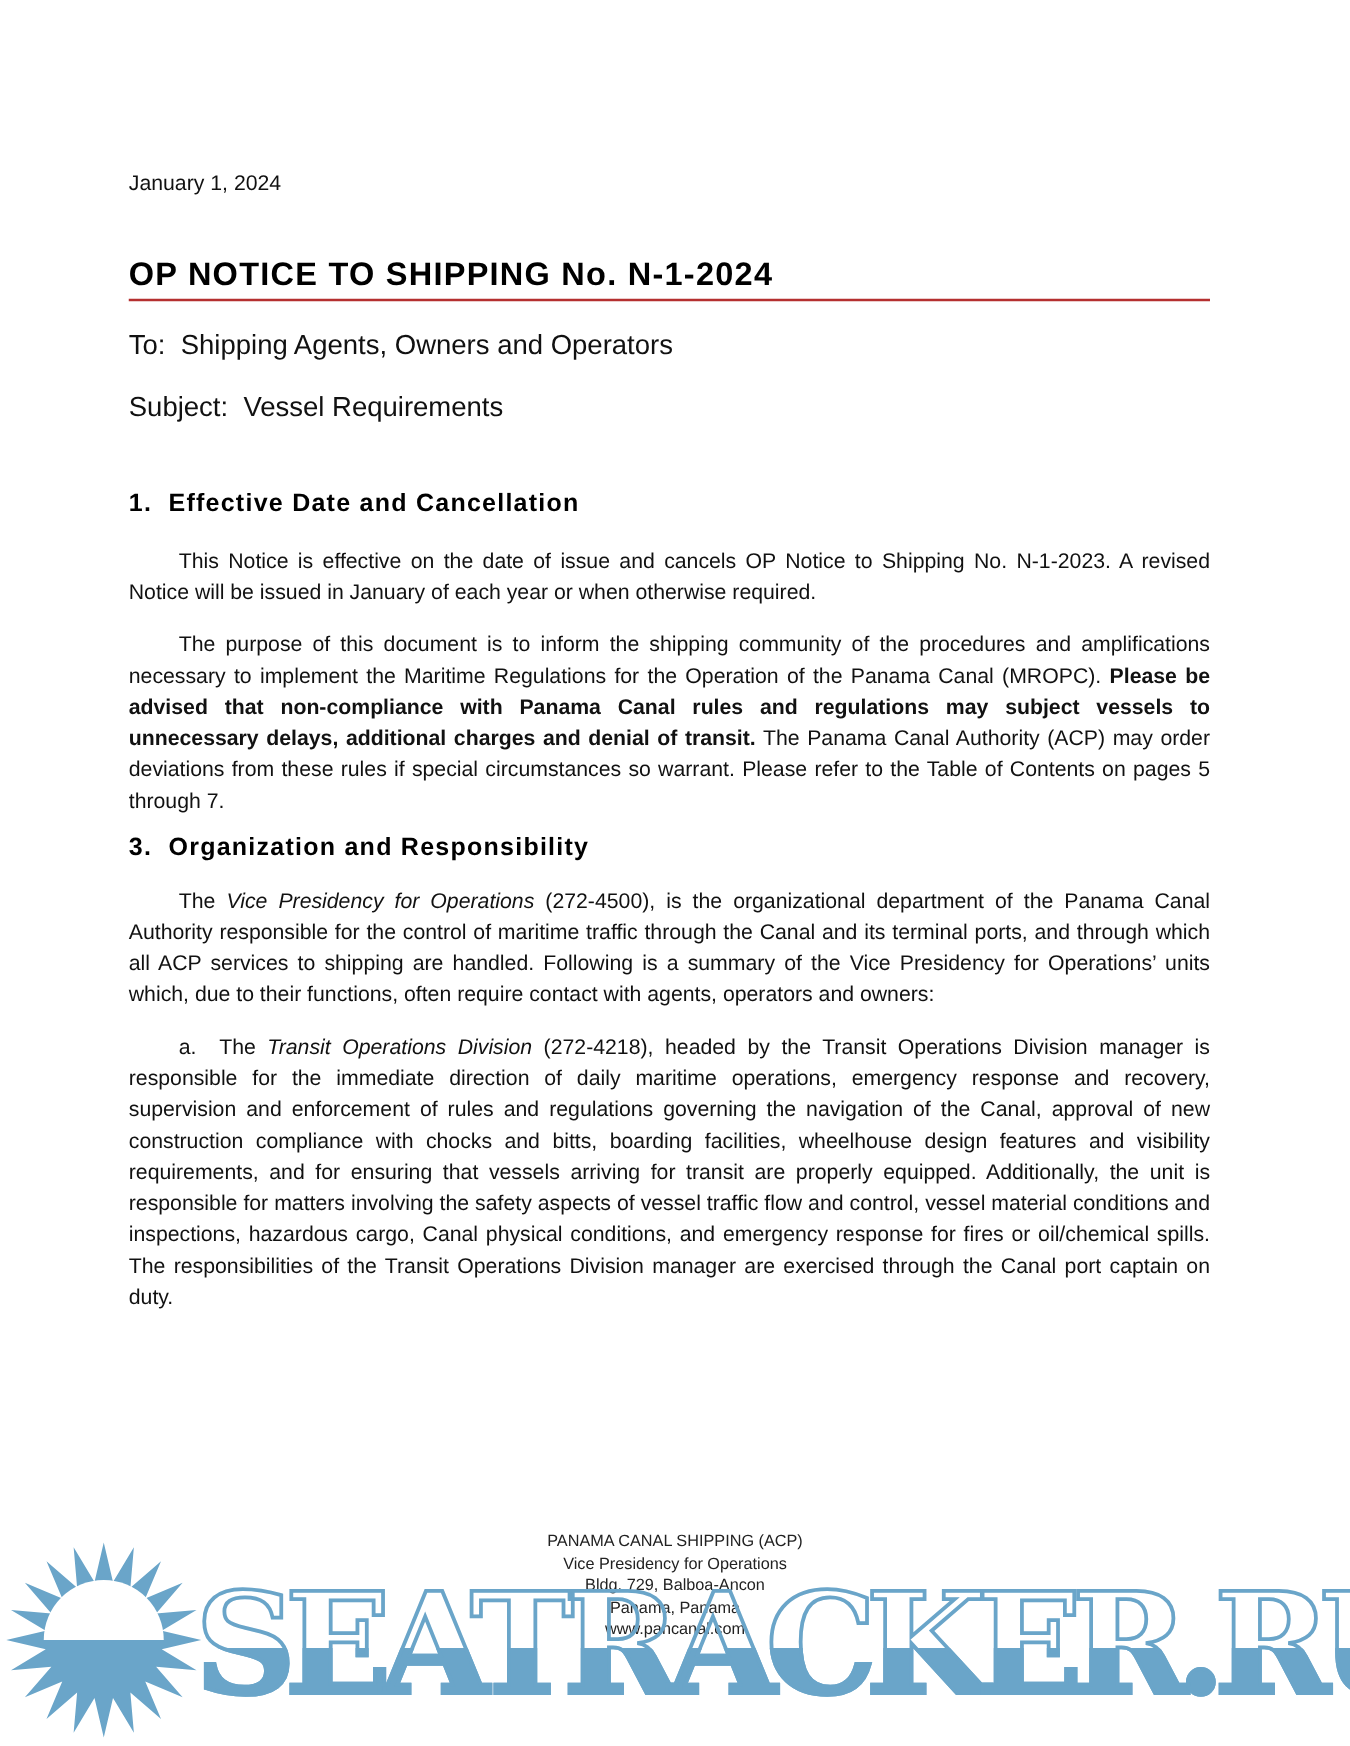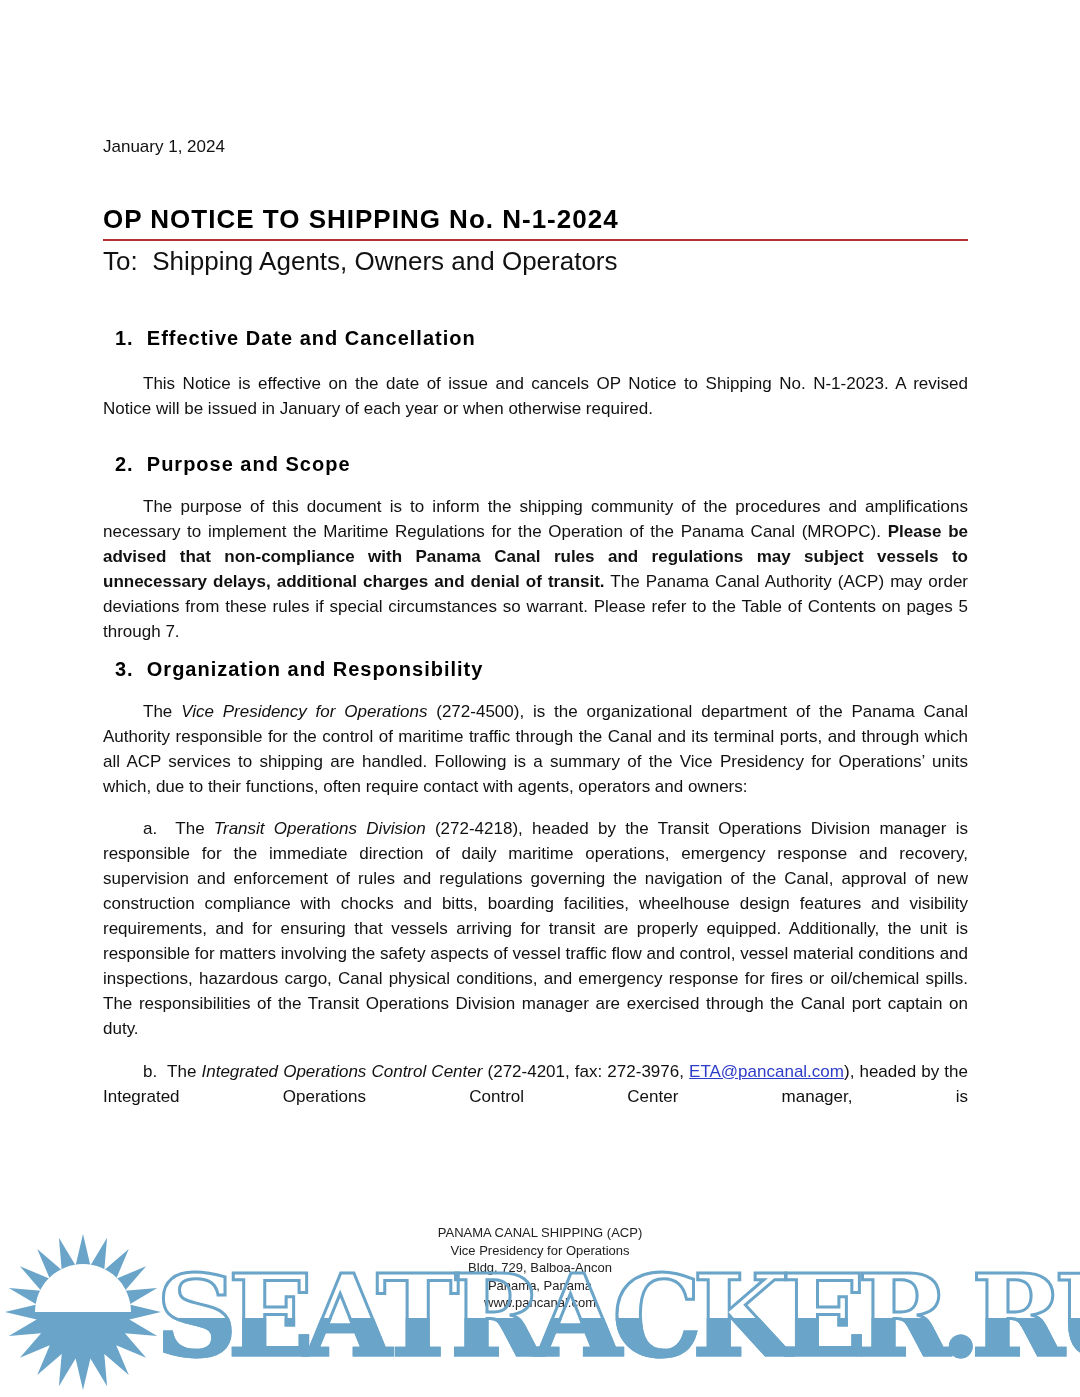--- a/index.html
+++ b/index.html
@@ -32,34 +32,34 @@
     font-weight:bold;letter-spacing:1px;
     color:#000;
     white-space:pre-wrap;
   }
   .title-rule{
     margin-top:4px;
     height:0;
     border-top:2px solid var(--rule_red);
   }
   .to-line{
-    margin-top:6px;
-    font-size:26px;line-height:28px;
+    margin-top:21px;
+    font-size:22px;line-height:28px;
     white-space:pre-wrap;
   }
   .subject-line{
     margin-top:22px;
     font-size:22px;line-height:28px;
     white-space:pre-wrap;
   }
   .sec-heading{
     font-size:20px;line-height:26px;
     font-weight:bold;letter-spacing:1px;
     color:#000;
-    margin:12px;
+    margin:0;
     white-space:pre-wrap;
   }
   .h-s1{margin-top:50px;}
   .h-s2{margin-top:30px;}
   .h-s3{margin-top:12px;}
   p.body-par{
     margin:0;
     margin-top:17px;
     font-size:17px;line-height:25px;
     text-align:justify;
@@ -117,33 +117,32 @@
 <div class="page">
 
   <div class="content">
 
     <div class="date">January 1, 2024</div>
 
     <div class="doc-title">OP NOTICE TO SHIPPING No. N-1-2024</div>
     <div class="title-rule"></div>
 
     <div class="to-line">To:&nbsp; Shipping Agents, Owners and Operators</div>
+    <div class="subject-line">Subject:&nbsp; Vessel Requirements</div>
 
     <h2 class="sec-heading h-s1">1.&nbsp; Effective Date and Cancellation</h2>
     <p class="body-par par-1"><span>This Notice is effective on the date of issue and cancels OP Notice to Shipping No. N-1-2023.  A revised Notice will be issued in January of each year or when otherwise required.</span></p>
 
-    <h2 class="sec-heading h-s2">2.&nbsp; Purpose and Scope</h2>
     <p class="body-par"><span>The purpose of this document is to inform the shipping community of the procedures and amplifications necessary to implement the Maritime Regulations for the Operation of the Panama Canal (MROPC).  </span><span class="seg-bold">Please be advised that non-compliance with Panama Canal rules and regulations may subject vessels to unnecessary delays, additional charges and denial of transit.</span><span>  The Panama Canal Authority (ACP) may order deviations from these rules if special circumstances so warrant.  Please refer to the Table of Contents on pages 5 through 7.</span></p>
 
     <h2 class="sec-heading h-s3">3.&nbsp; Organization and Responsibility</h2>
     <p class="body-par"><span>The </span><span class="seg-italic">Vice Presidency for Operations</span><span> (272-4500), is the organizational department of the Panama Canal Authority responsible for the control of maritime traffic through the Canal and its terminal ports, and through which all ACP services to shipping are handled. Following is a summary of the Vice Presidency for Operations’ units which, due to their functions, often require contact with agents, operators and owners:</span></p>
 
     <p class="body-par par-a"><span>a.&nbsp; The </span><span class="seg-italic">Transit Operations Division</span><span> (272-4218), headed by the Transit Operations Division manager is responsible for the immediate direction of daily maritime operations, emergency response and recovery, supervision and enforcement of rules and regulations governing the navigation of the Canal, approval of new construction compliance with chocks and bitts, boarding facilities, wheelhouse design features and visibility requirements, and for ensuring that vessels arriving for transit are properly equipped. Additionally, the unit is responsible for matters involving the safety aspects of vessel traffic flow and control, vessel material conditions and inspections, hazardous cargo, Canal physical conditions, and emergency response for fires or oil/chemical spills. The responsibilities of the Transit Operations Division manager are exercised through the Canal port captain on duty.</span></p>
 
-    <p class="body-par par-b"><span>b.&nbsp; The </span><span class="seg-italic">Integrated Operations Control Center</span><span> (272-4201, fax: 272-3976, </span><a class="email-link">ETA@pancanal.com</a><span>), headed by the Integrated Operations Control Center manager, is</span></p>
 
   </div>
 
   <div class="footer">
     <div>PANAMA CANAL SHIPPING (ACP)</div>
     <div>Vice Presidency for Operations</div>
     <div>Bldg. 729, Balboa-Ancon</div>
     <div>Panama, Panama</div>
     <div>www.pancanal.com</div>
   </div>

